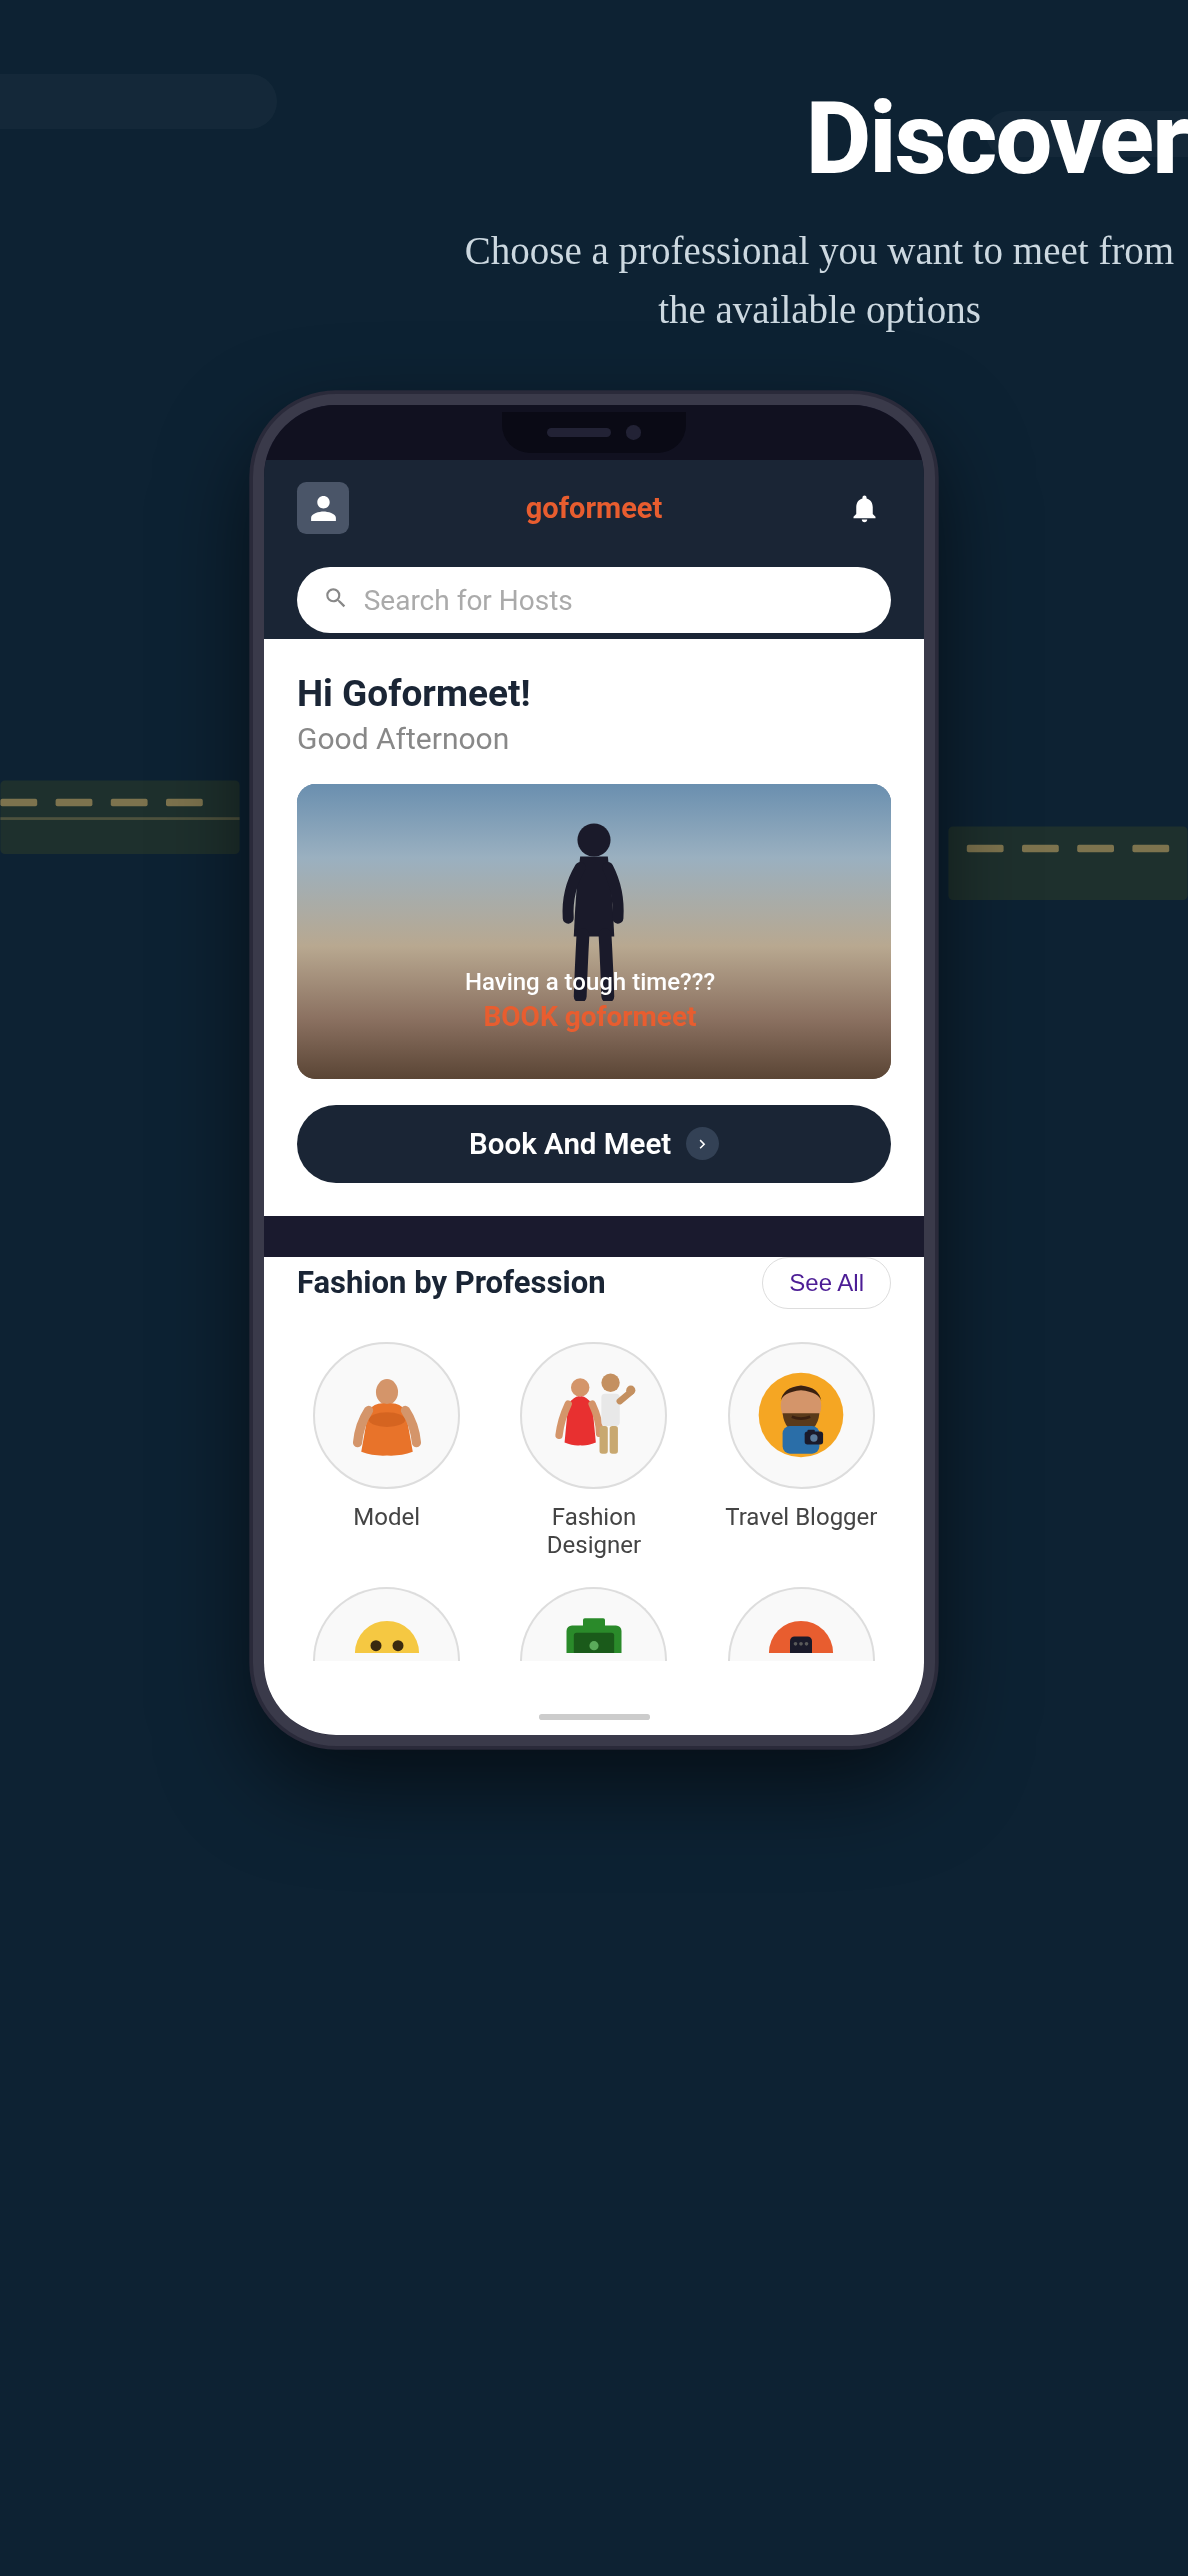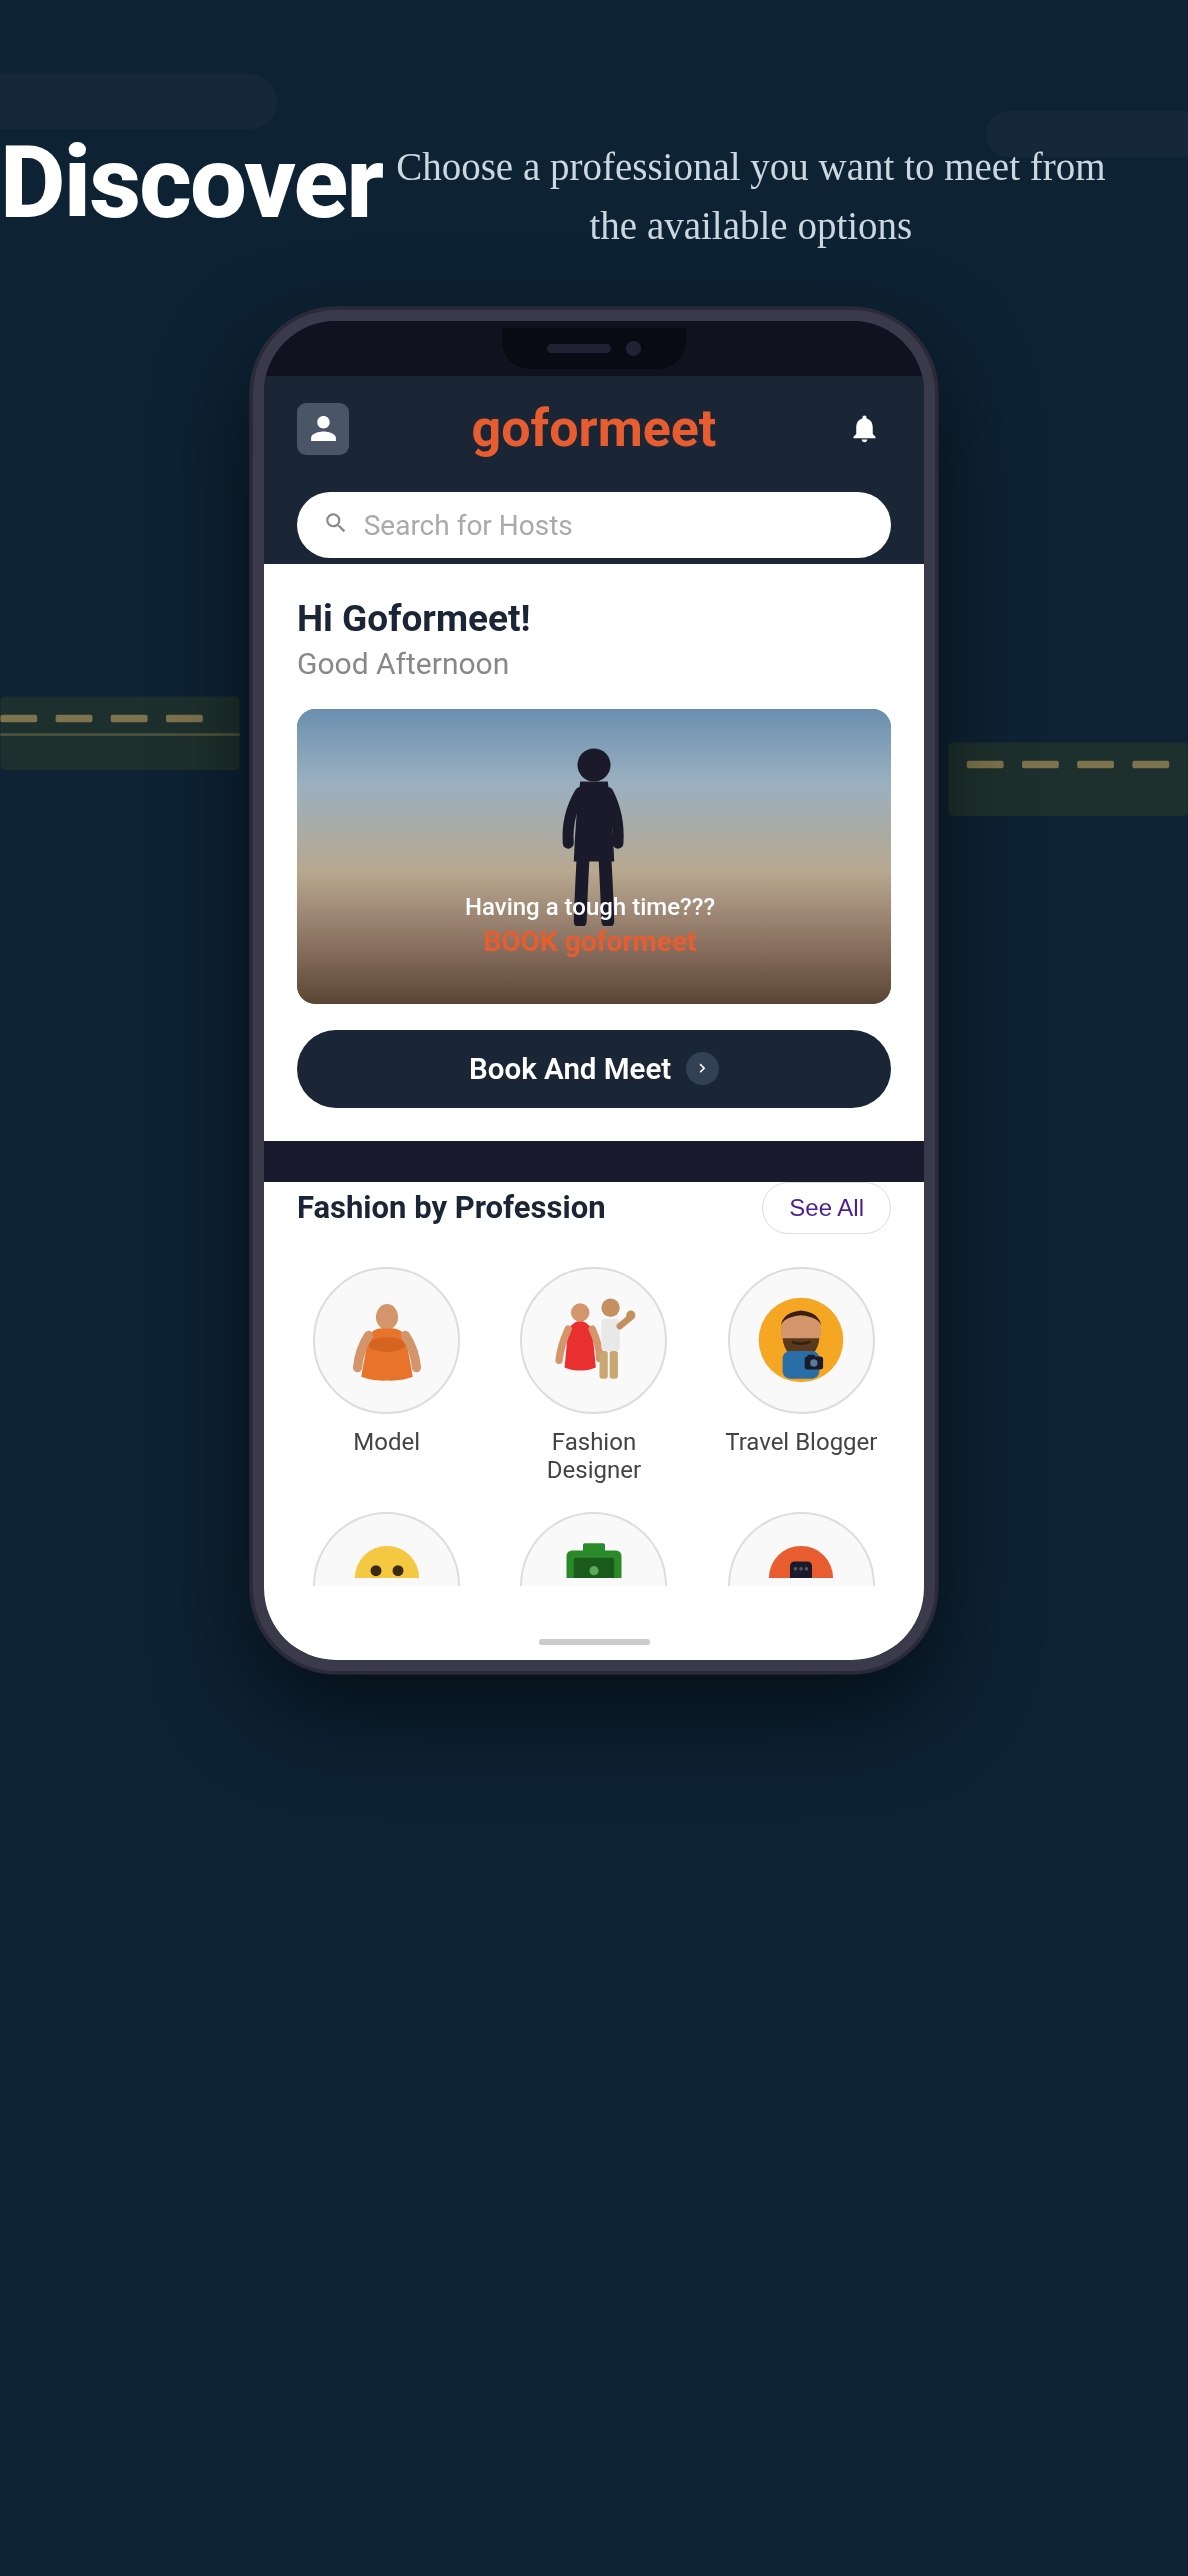--- a/index.html
+++ b/index.html
@@ -11,22 +11,23 @@
       font-family: -apple-system, BlinkMacSystemFont, 'Segoe UI', Roboto, sans-serif;
       display: flex;
       flex-direction: column;
       align-items: center;
       overflow-x: hidden;
     }
 
     .top-section {
       width: 100%;
       display: flex;
-      align-items: center;
-      padding-top: 110px;
+      flex-direction: column;
+      align-items: flex-end;
+      padding-top: 83px;
       padding-bottom: 55px;
     }
 
     .discover-title {
       font-size: 101px;
       font-weight: 800;
       color: #ffffff;
       text-align: center;
       letter-spacing: -1.8px;
       line-height: 1.1;
@@ -107,21 +108,21 @@
       justify-content: center;
     }
 
     .header-avatar svg {
       width: 31px;
       height: 31px;
       fill: #fff;
     }
 
     .app-logo {
-      font-size: 52px;
+      font-size: 29px;
       font-weight: 700;
       color: #ffffff;
     }
 
     .app-logo span {
       color: #e85d2f;
     }
 
     .header-bell {
       width: 52px;

